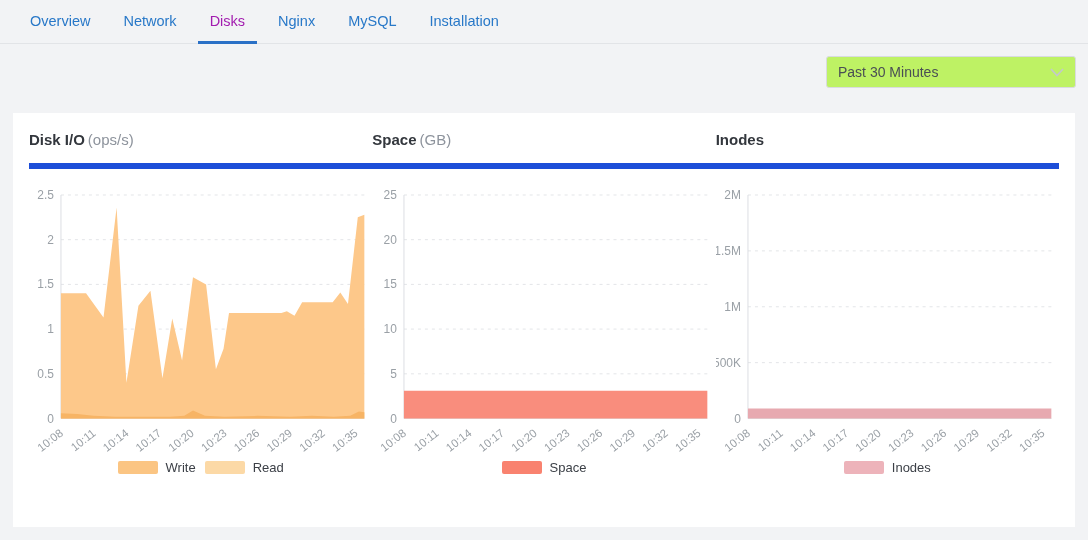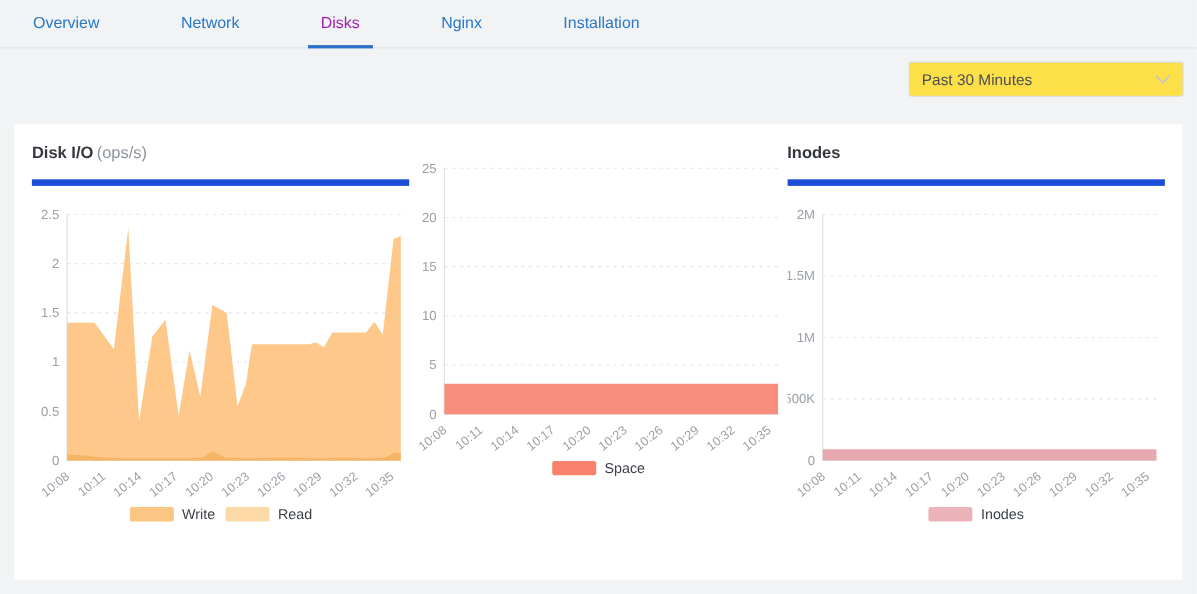--- a/index.html
+++ b/index.html
@@ -6,34 +6,34 @@
   body{
     width:1088px;height:540px;
     background:#f2f3f5;
     font-family:"Liberation Sans",sans-serif;
     overflow:hidden;
     -webkit-font-smoothing:antialiased;
   }
   
   .tabbar{
     display:flex;align-items:stretch;height:44px;
-    padding:0 0 0 18px;border-bottom:1px solid #e2e4e7;box-sizing:border-box;gap:41px;
+    padding:0 0 0 18px;border-bottom:1px solid #e2e4e7;box-sizing:border-box;
   }
   .tab{
     display:flex;align-items:center;
     padding:0 12px;margin-right:9px;
     font-size:14.5px;color:#2878c8;cursor:pointer;
     border-bottom:3px solid transparent;box-sizing:border-box;
     margin-bottom:-1px;
   }
   .tab.active{color:#a21caf;border-bottom-color:#2a70c6;}
   
   .toolbar{display:flex;justify-content:flex-end;padding:12px 12px 0;}
   .dropdown{
-    width:250px;height:32px;background:#fde047;
+    width:250px;height:32px;background:#bef264;
     border:1px solid #d9dbdf;border-radius:3px;
     display:flex;align-items:center;justify-content:space-between;
     padding:0 11px;font-size:14px;color:#4a4e55;box-sizing:border-box;cursor:pointer;
   }
   
   .card{
     background:#ffffff;margin:25px 13px 13px;
     padding:14px 16px 20px;box-sizing:border-box;
     height:414px;overflow:hidden;
   }
@@ -54,20 +54,21 @@
   .chevron{flex:0 0 auto;}
 </style>
 </head>
 <body>
 
 <nav class="tabbar" id="tabbar">
     <div class="tab">Overview</div>
     <div class="tab">Network</div>
     <div class="tab active">Disks</div>
     <div class="tab">Nginx</div>
+    <div class="tab">MySQL</div>
     <div class="tab">Installation</div>
   </nav>
 
 <div class="toolbar">
   <div class="dropdown">
     <span>Past 30 Minutes</span>
     <svg class="chevron" width="14" height="9" viewBox="0 0 14 9">
       <polyline points="1,1 7,7.5 13,1" fill="none" stroke="#c3c7cd" stroke-width="1.6"></polyline>
     </svg>
   </div>
@@ -109,20 +110,21 @@
             <span class="swatch" style="background: rgb(251, 197, 131);"></span>
             <span>Write</span>
           </div>
           <div class="legend-item">
             <span class="swatch" style="background: rgb(252, 217, 166);"></span>
             <span>Read</span>
           </div>
         </div>
       </div>
       <div class="chart-col">
+        <div class="chart-header"><span class="chart-title">Space</span><span class="chart-unit">(GB)</span></div>
         <svg viewBox="0 0 344 274" class="chart">
           <line x1="32" y1="236" x2="336" y2="236" stroke="#dcdfe3" stroke-width="1"></line>
           <text x="25" y="240" text-anchor="end" font-size="12" fill="#9aa0a6">0</text>
           <line x1="32" y1="191.20000000000002" x2="336" y2="191.20000000000002" stroke="#e3e5e8" stroke-width="1" stroke-dasharray="3 4"></line>
           <text x="25" y="195.20000000000002" text-anchor="end" font-size="12" fill="#9aa0a6">5</text>
           <line x1="32" y1="146.4" x2="336" y2="146.4" stroke="#e3e5e8" stroke-width="1" stroke-dasharray="3 4"></line>
           <text x="25" y="150.4" text-anchor="end" font-size="12" fill="#9aa0a6">10</text>
           <line x1="32" y1="101.60000000000001" x2="336" y2="101.60000000000001" stroke="#e3e5e8" stroke-width="1" stroke-dasharray="3 4"></line>
           <text x="25" y="105.60000000000001" text-anchor="end" font-size="12" fill="#9aa0a6">15</text>
           <line x1="32" y1="56.79999999999999" x2="336" y2="56.79999999999999" stroke="#e3e5e8" stroke-width="1" stroke-dasharray="3 4"></line>

